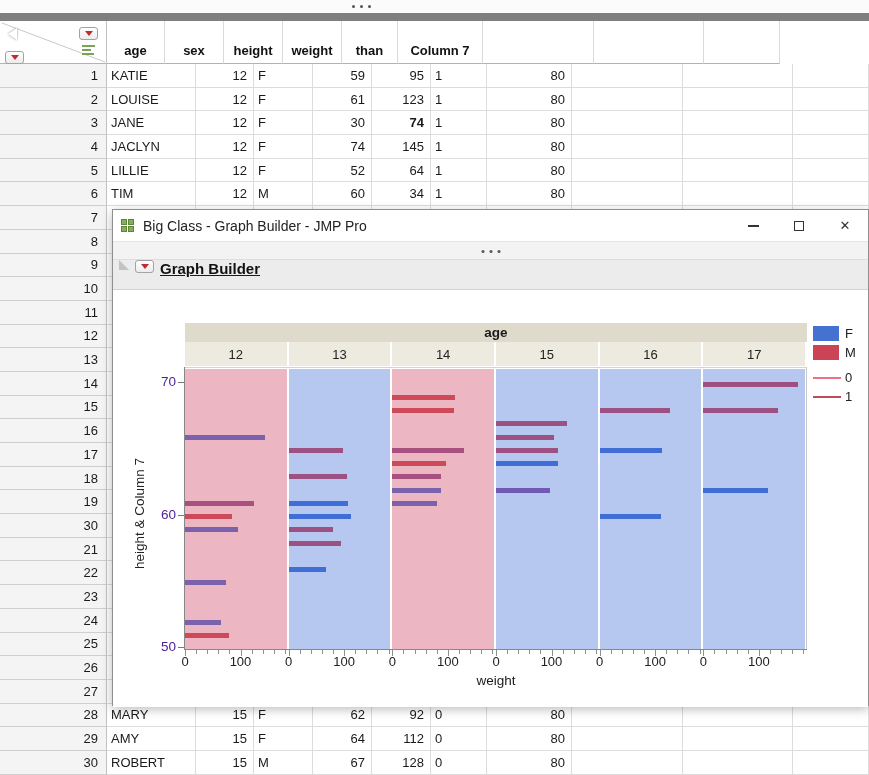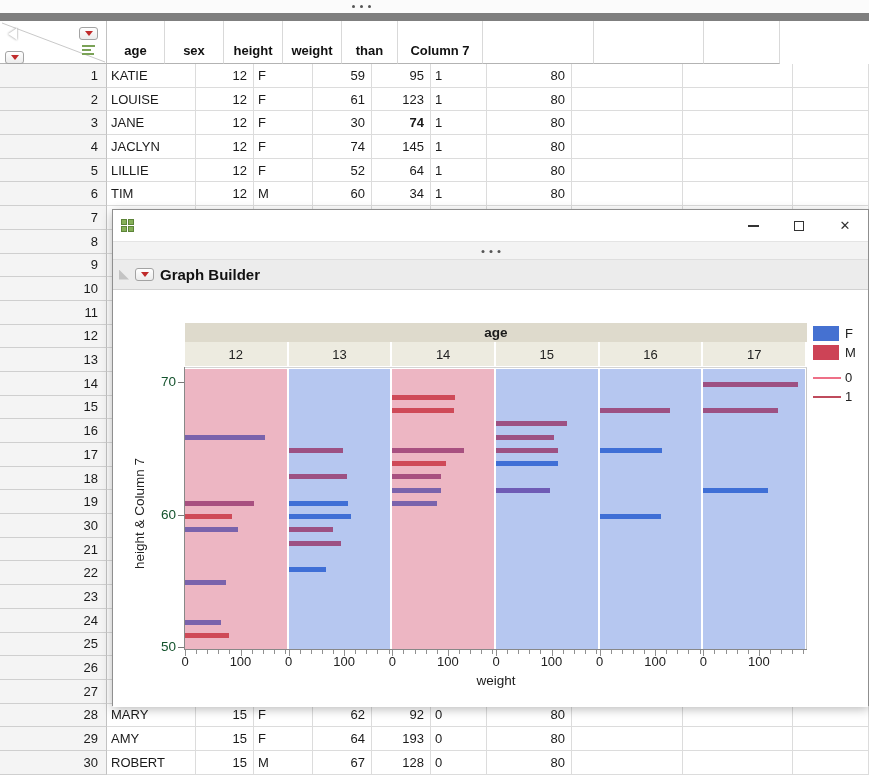--- a/index.html
+++ b/index.html
@@ -54,21 +54,21 @@
   .win-title { margin-left:9px; font-size:14px; color:#222; }
   .win-controls { position:absolute; right:0; top:0; height:31px; display:flex; }
   .wbtn { width:46px; height:31px; display:flex; align-items:center; justify-content:center; cursor:default; }
   .min-glyph { width:11px; height:2px; background:#333; }
   .max-glyph { width:10px; height:10px; border:1.5px solid #333; background:#fff; }
   .close-glyph { font-size:13px; color:#333; line-height:1; }
   .gtoolbar { position:relative; height:19px; background:#f3f3f3; border-top:1px solid #e4e4e4;
               border-bottom:1px solid #dedede; }
   .gtoolbar .dots { position:absolute; left:50%; top:8px; transform:translateX(-50%); }
   .outline-hdr { position:relative; height:30px; background:#ececec; border-bottom:1px solid #d2d2d2;
-                 display:flex; align-items:center; }
+                 display:flex; align-items:flex-start;text-decoration:underline; }
   .disclosure { width:10px; height:10px; margin-left:6px; background:#c3c3c3;
                 clip-path:polygon(0 0, 100% 100%, 0 100%); }
   .outline-hdr .rtb { margin-left:6px; }
   .outline-title { margin-left:6px; font-size:15px; font-weight:bold; color:#111; }
 
   
   .chart { position:relative; width:100%; height:417px; background:#fff; overflow:hidden; }
   .chart-title { position:absolute; left:72px; top:9px; width:622px; text-align:center;
                  font-size:15.5px; font-weight:bold; color:#111; }
   .age-band { position:absolute; left:72px; top:33px; width:622px; height:19px; background:#dedacc;
@@ -78,21 +78,21 @@
   .plot { position:absolute; left:72px; top:77px; width:622px; height:282px; background:#fff;
           border-top:1px solid #d4d4d4; border-right:1px solid #c8c8c8; }
   .plot-left-line { position:absolute; left:71px; top:77px; width:1px; height:282px; background:#888; }
   .plot-bottom-line { position:absolute; left:71px; top:359px; width:623px; height:1px; background:#888; }
   .panel { position:absolute; top:1px; height:280px; }
   .bar { position:absolute; height:5px; }
   .xtick { position:absolute; width:1px; background:#909090; top:360px; }
   .xlabel { position:absolute; width:40px; text-align:center; font-size:13px; top:364px; color:#222; }
   .xaxis-name { position:absolute; left:72px; top:383px; width:622px; text-align:center; font-size:13.5px; }
   .ytick { position:absolute; width:6px; height:1px; background:#777; left:65px; }
-  .ylabel { position:absolute; width:30px; text-align:right; font-size:13.5px; left:33px; color:#14532d; }
+  .ylabel { position:absolute; width:30px; text-align:right; font-size:13.5px; left:33px; color:#4c1d95; }
   .yaxis-name { position:absolute; width:260px; left:-104px; top:216px; text-align:center;
                 font-size:13.5px; color:#222; transform:rotate(-90deg); }
   .legend { position:absolute; left:700px; top:36px; width:60px; }
   .leg-item { position:absolute; left:0; display:flex; align-items:center; }
   .leg-swatch { width:26px; height:15px; margin-right:6px; }
   .leg-line { width:28px; height:2px; margin-right:4px; }
   .leg-txt { font-size:13px; color:#222; }
 </style>
 </head>
 <body>
@@ -502,21 +502,21 @@
         <div class="cell al" style="width: 111px;"></div>
         <div class="cell al" style="width: 110px;"></div>
         <div class="cell al" style="width: 76px;"></div>
       </div>
       <div class="trow" style="height: 23.7px;">
         <div class="numcell">29</div>
         <div class="cell al" style="width: 89px;">AMY</div>
         <div class="cell ar" style="width: 58px;">15</div>
         <div class="cell al" style="width: 59px;">F</div>
         <div class="cell ar" style="width: 59px;">64</div>
-        <div class="cell ar" style="width: 59px;">193</div>
+        <div class="cell ar" style="width: 59px;">112</div>
         <div class="cell al" style="width: 56px;">0</div>
         <div class="cell ar" style="width: 85px;">80</div>
         <div class="cell al" style="width: 111px;"></div>
         <div class="cell al" style="width: 110px;"></div>
         <div class="cell al" style="width: 76px;"></div>
       </div>
       <div class="trow" style="height: 23.7px;">
         <div class="numcell">30</div>
         <div class="cell al" style="width: 89px;">ROBERT</div>
         <div class="cell ar" style="width: 58px;">15</div>
@@ -532,20 +532,21 @@
     </div>
 
   <div class="gwin">
     <div class="titlebar">
       <div class="app-icon">
           <i></i>
           <i></i>
           <i></i>
           <i></i>
         </div>
+      <span class="win-title">Big Class - Graph Builder - JMP Pro</span>
       <div class="win-controls">
         <div class="wbtn">
             <span class="min-glyph"></span>
           </div>
         <div class="wbtn">
             <span class="max-glyph"></span>
           </div>
         <div class="wbtn">
             <span class="close-glyph">✕</span>
           </div>

